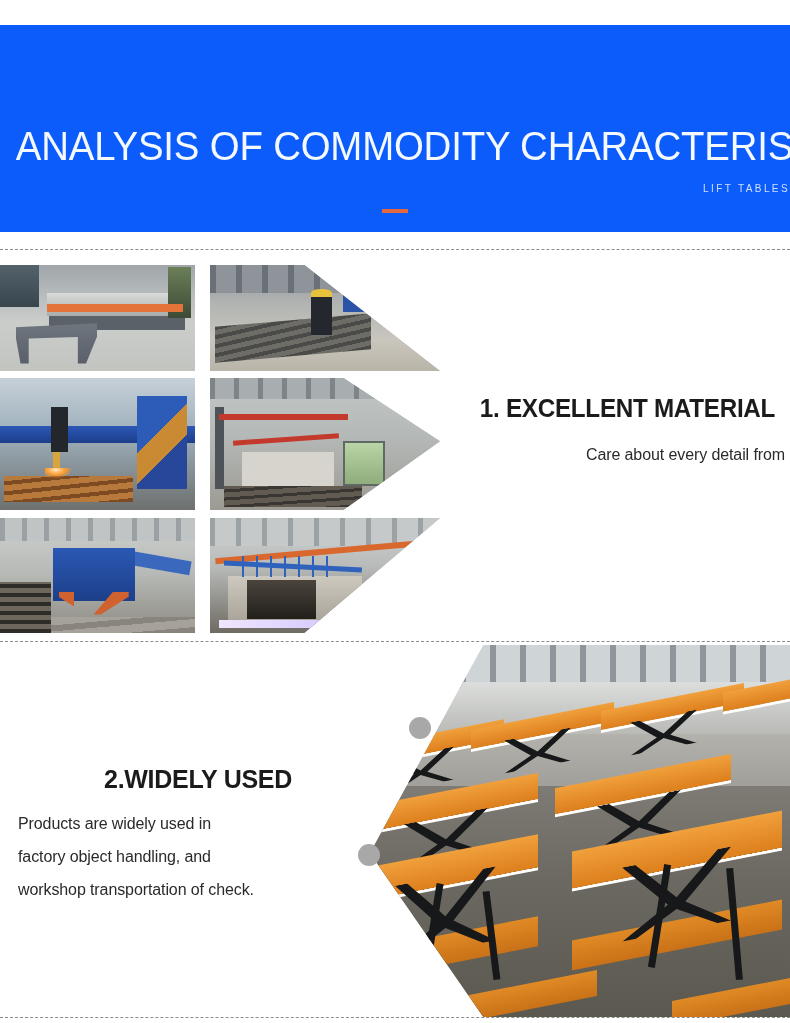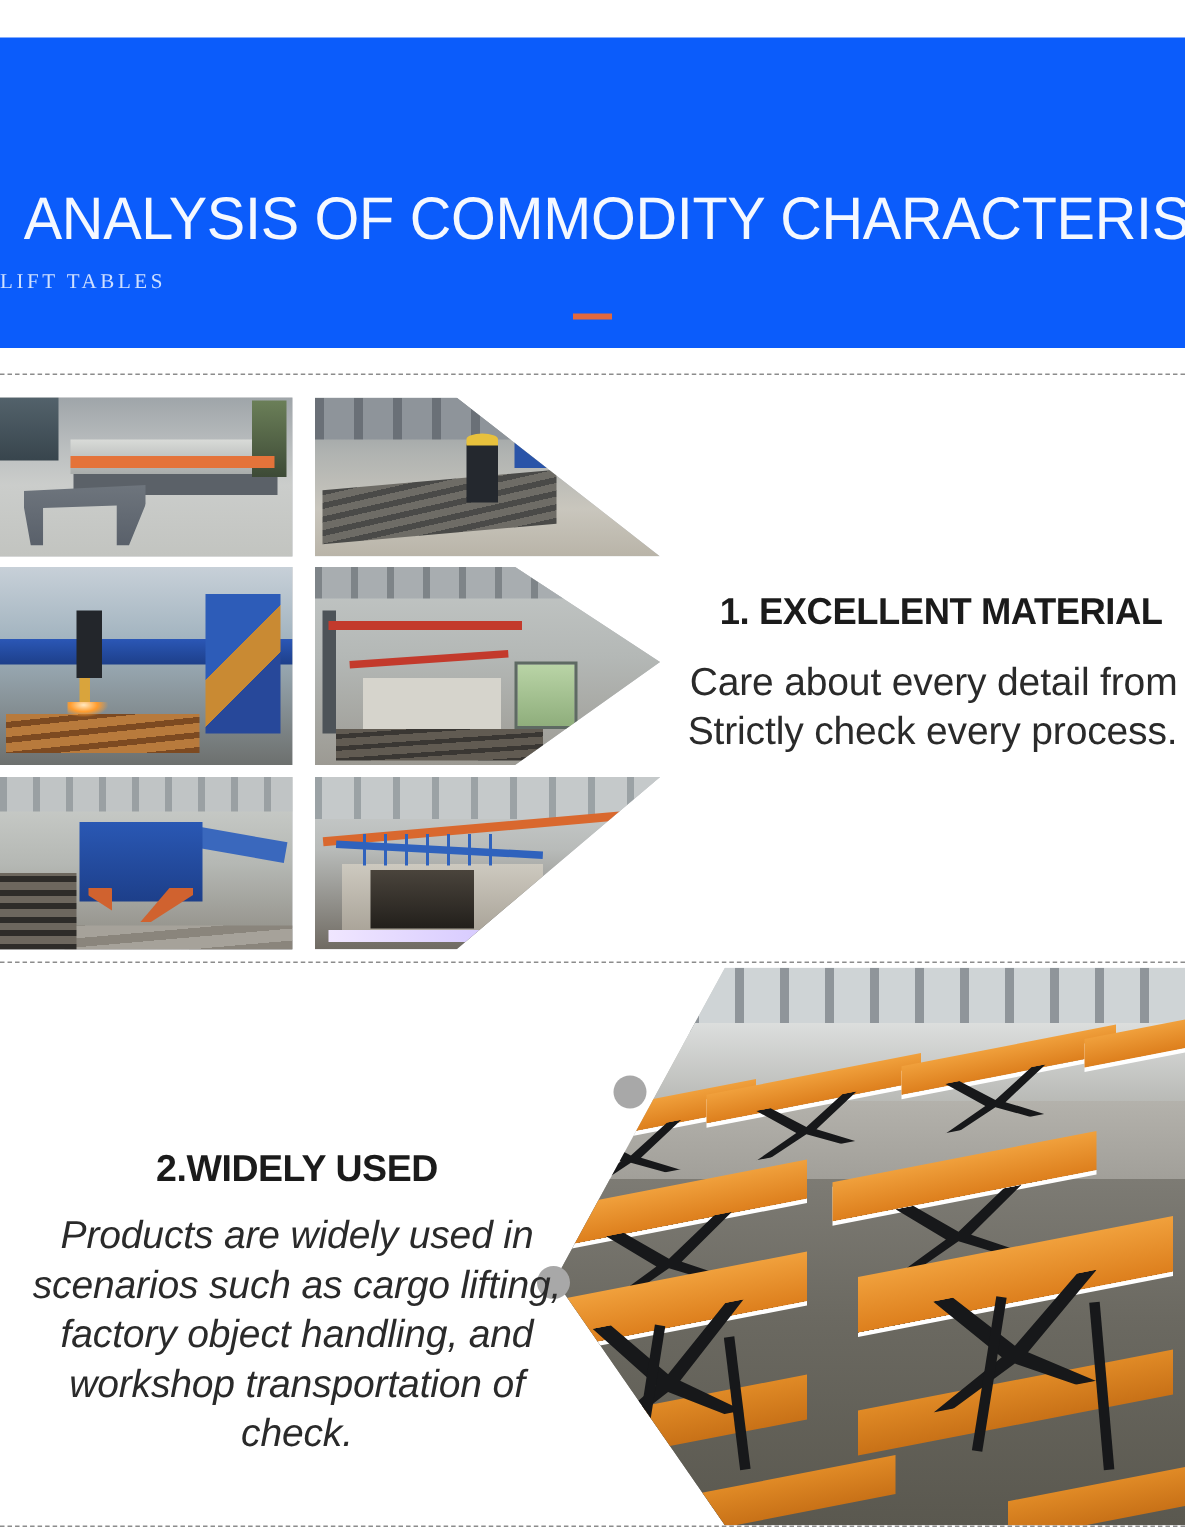--- a/index.html
+++ b/index.html
@@ -45,27 +45,26 @@
     letter-spacing: -0.2px;
     transform: scaleX(0.96);
     white-space: nowrap;
   }
 
   .header-subtitle {
     position: absolute;
     left: 0;
     right: 0;
     top: 157px;
-    text-align: left;
+    text-align: right;
     color: #cfe0ff;
-    font-size: 14px;
+    font-size: 10px;
     line-height: 14px;
     font-weight: 400;
     letter-spacing: 2.4px;
-    font-family: Liberation Serif, serif;
   }
 
   .header-rule {
     position: absolute;
     left: 50%;
     top: 184px;
     width: 26px;
     height: 4px;
     margin-left: -13px;
     background: #e2683d;
@@ -258,21 +257,21 @@
     font-weight: 700;
     letter-spacing: -0.3px;
     transform: scaleX(0.97);
     transform-origin: left center;
     white-space: nowrap;
   }
 
   .feature-body {
     margin-top: 14px;
     color: #2a2a2a;
-    font-size: 26px;
+    font-size: 16px;
     line-height: 33px;
     font-weight: 400;
     letter-spacing: -0.1px;
   }
   .feature-body span { display: block; }
 
   
   .section-two {
     position: absolute;
     left: 0;
@@ -343,23 +342,22 @@
     top: 118px;
     width: 360px;
     text-align: center;
   }
   .section-two-text .feature-heading {
     text-align: center;
     transform: none;
     white-space: nowrap;
   }
   .section-two-text .feature-body {
-    text-align: center;
+    text-align: left;
     margin-top: 12px;
-    font-style: italic;
   }
 </style>
 </head>
 <body>
 
 <div class="page">
 
   <div class="header-banner">
     <div class="header-title">ANALYSIS OF COMMODITY CHARACTERISTICS</div>
     <div class="header-subtitle">LIFT TABLES</div>
@@ -433,21 +431,20 @@
       </div>
 
     </div>
 
     <div class="chevron-dot-1"></div>
 
     <div class="section-one-text">
       <div class="feature-heading">1. EXCELLENT MATERIAL</div>
       <div class="feature-body">
         <span>Care about every detail from</span>
-        <span>Strictly check every process.</span>
       </div>
     </div>
 
   </div>
 
   <div class="divider divider-2"></div>
 
   <div class="section-two">
 
     <div class="section-two-photo">
@@ -492,21 +489,20 @@
         <div class="base" style="left:72%; bottom:1%; width:34%; height:7%;"></div>
       </div>
     </div>
 
     <div class="chevron-dot-2"></div>
 
     <div class="section-two-text">
       <div class="feature-heading">2.WIDELY USED</div>
       <div class="feature-body">
         <span>Products are widely used in</span>
-        <span>scenarios such as cargo lifting,</span>
         <span>factory object handling, and</span>
         <span>workshop transportation of check.</span>
       </div>
     </div>
 
   </div>
 
   <div class="divider divider-3"></div>
 
 </div>

